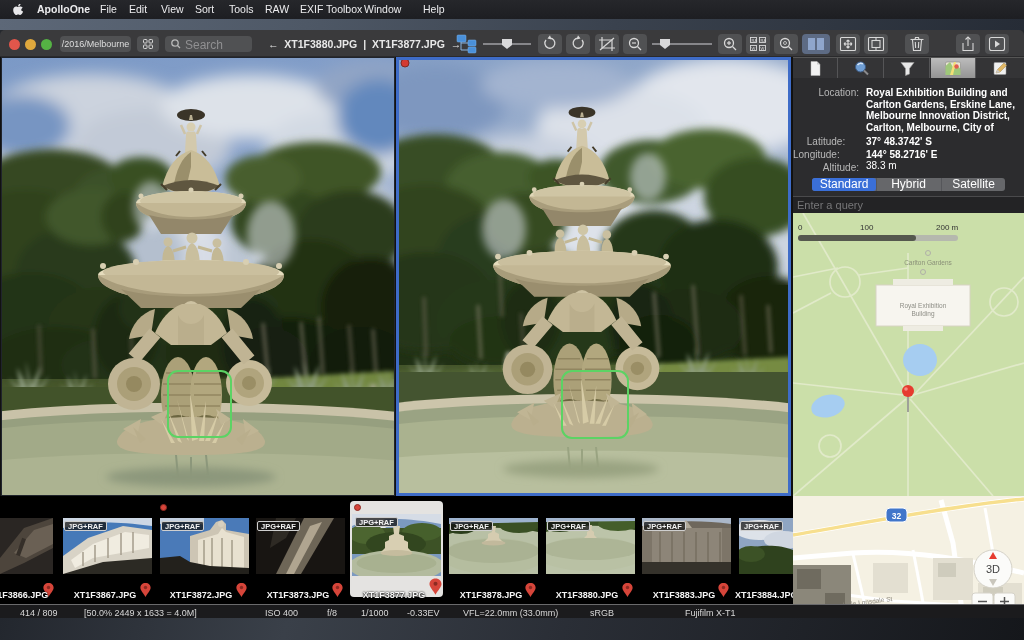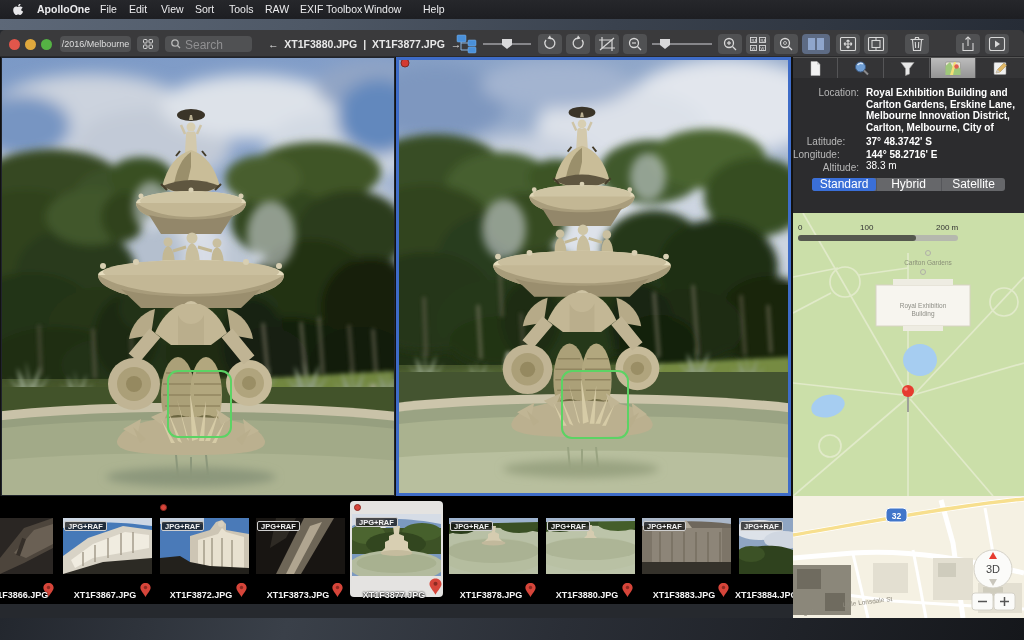--- a/index.html
+++ b/index.html
@@ -505,20 +505,23 @@
     <span class="abs" style="left:73px;top:58px;font-weight:bold;">37° 48.3742' S</span>
     <span class="abs" style="left:0;top:71px;width:66px;color:#b8b8b8;">Longitude:</span>
     <span class="abs" style="left:73px;top:71px;font-weight:bold;">144° 58.2716' E</span>
     <span class="abs" style="left:0;top:84px;width:66px;text-align:right;color:#b8b8b8;">Altitude:</span>
     <span class="abs" style="left:73px;top:82px;font-weight:normal;">38.3 m</span>
     <div class="abs" style="left:19px;top:100px;width:193px;height:13px;background:#66676a;border-radius:3px;font-size:12px;color:#fff;">
       <div class="abs" style="left:0;top:0;width:64px;height:13px;background:#3a6fd8;border-radius:3px;text-align:center;line-height:13px;">Standard</div>
       <div class="abs" style="left:64px;top:0;width:64px;height:13px;text-align:center;line-height:13px;border-left:1px solid #55565a;">Hybrid</div>
       <div class="abs" style="left:129px;top:0;width:64px;height:13px;text-align:center;line-height:13px;border-left:1px solid #55565a;">Satellite</div>
     </div>
+    <div class="abs" style="left:0;top:118px;width:231px;height:17px;background:#232325;border-top:1px solid #4a4a4c;color:#767678;font-size:11px;">
+        <span class="abs" style="left:4px;top:2px;">Enter a query</span>
+      </div>
   </div>
   <svg class="abs" style="left:793px;top:213px;" width="231" height="405" viewBox="0 0 231 405">
     <rect x="0" y="0" width="231" height="283" fill="#cbdfa9"></rect>
     <rect x="0" y="283" width="231" height="122" fill="#f5f1e3"></rect>
 
     <g stroke="#e7edd2" stroke-width="1.7" fill="none" opacity="0.8">
       <line x1="10" y1="0" x2="115" y2="182"></line>
       <line x1="231" y1="64" x2="118" y2="185"></line>
       <line x1="115" y1="40" x2="115" y2="283"></line>
       <line x1="0" y1="283" x2="113" y2="186"></line>
@@ -745,14 +748,25 @@
   </div>
   <div class="thumbfn" style="left:-28px;">XT1F3866.JPG</div>
   <div class="thumbfn" style="left:60px;">XT1F3867.JPG</div>
   <div class="thumbfn" style="left:156px;">XT1F3872.JPG</div>
   <div class="thumbfn" style="left:253px;">XT1F3873.JPG</div>
   <div class="thumbfn" style="left:349px;">XT1F3877.JPG</div>
   <div class="thumbfn" style="left:446px;">XT1F3878.JPG</div>
   <div class="thumbfn" style="left:542px;">XT1F3880.JPG</div>
   <div class="thumbfn" style="left:639px;">XT1F3883.JPG</div>
   <div class="thumbfn" style="left:735px;width:58px;overflow:hidden;">XT1F3884.JPG</div>
+  <div class="abs" id="statusbar">
+    <span style="left:20px;">414 / 809</span>
+    <span style="left:84px;">[50.0% 2449 x 1633 = 4.0M]</span>
+    <span style="left:265px;">ISO 400</span>
+    <span style="left:327px;">f/8</span>
+    <span style="left:361px;">1/1000</span>
+    <span style="left:407px;">-0.33EV</span>
+    <span style="left:463px;">VFL=22.0mm (33.0mm)</span>
+    <span style="left:590px;">sRGB</span>
+    <span style="left:685px;">Fujifilm X-T1</span>
+  </div>
   <div class="abs" id="desktop"></div>
 </div>
 
 </body></html>

